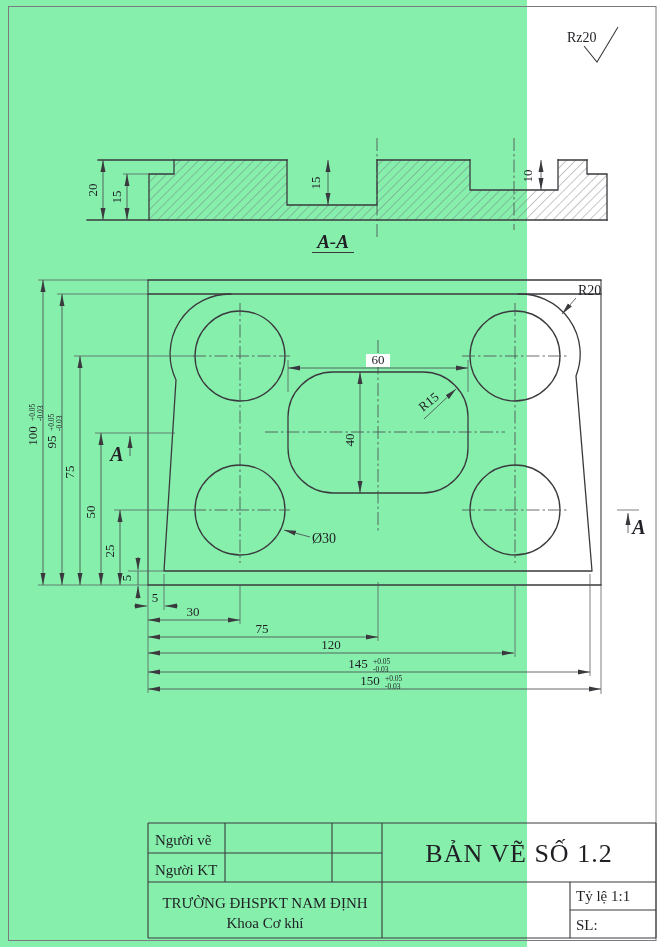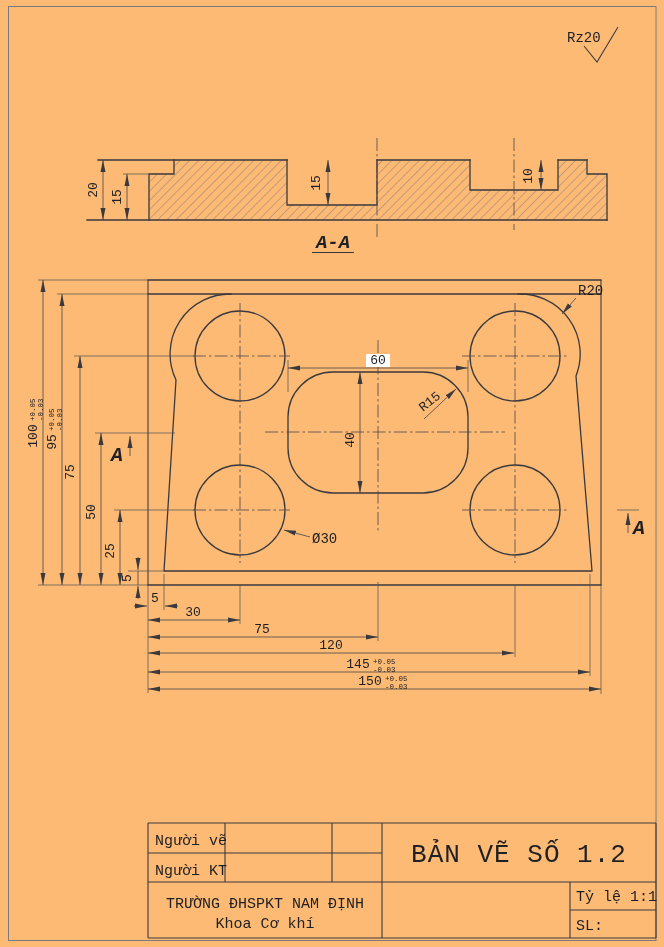--- a/index.html
+++ b/index.html
@@ -1,17 +1,17 @@
 <!DOCTYPE html>
 <html><head>
 <meta charset="utf-8">
 <style>
   html,body{margin:0;padding:0;background:#fff;}
-  .sheet{width:664px;height:947px;position:relative;background:#fdba74;
-         font-family:Liberation Mono, monospace;}
+  .sheet{width:527px;height:947px;position:relative;background:#86efac;
+         font-family:Liberation Serif, serif;}
   svg{position:absolute;left:0;top:0;}
   text{fill:#1f1f24;}
   .edge{stroke:#3a3a3e;stroke-width:1.3;fill:none;stroke-linecap:square;}
   .edge2{stroke:#3a3a3e;stroke-width:1.05;fill:none;}
   .thin{stroke:#55555a;stroke-width:0.75;fill:none;}
   .dim{stroke:#44444a;stroke-width:0.8;fill:none;}
   .cl{stroke:#46464c;stroke-width:0.8;fill:none;stroke-dasharray:13 3 2.5 3;}
   .tbl{stroke:#3a3a3e;stroke-width:1.1;fill:none;}
   .t13{font-size:13px;}
   .t14{font-size:14px;}

